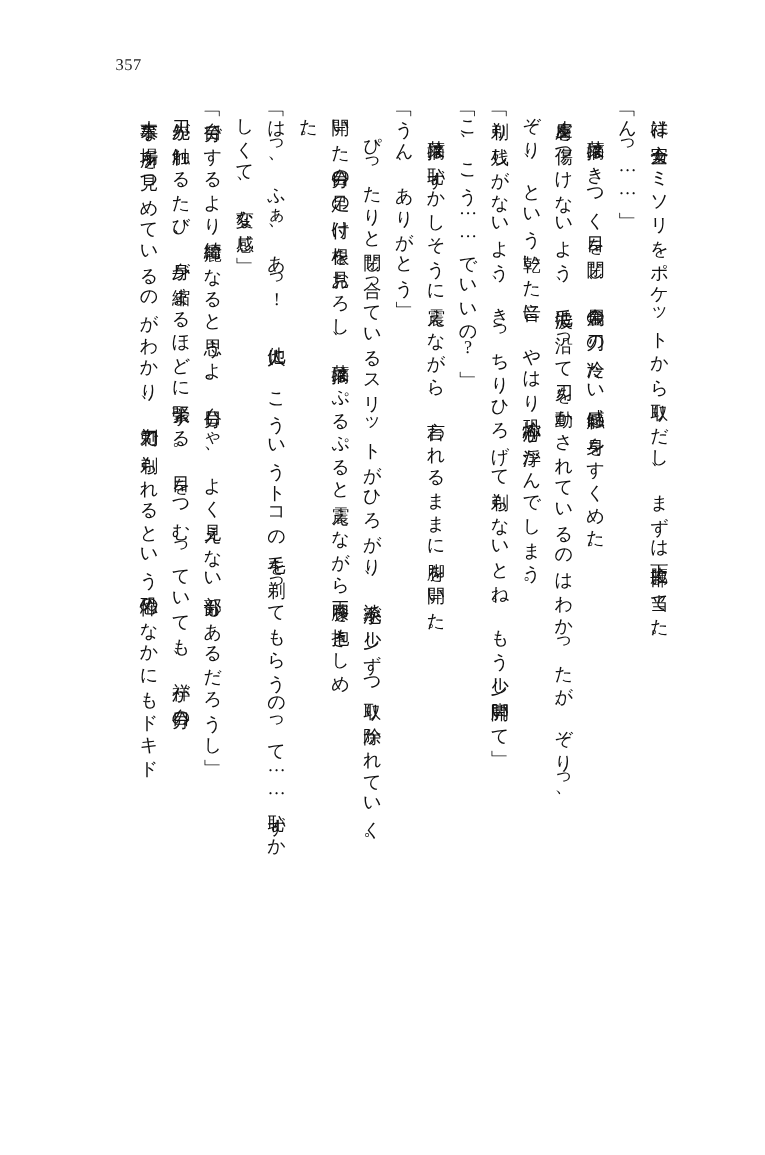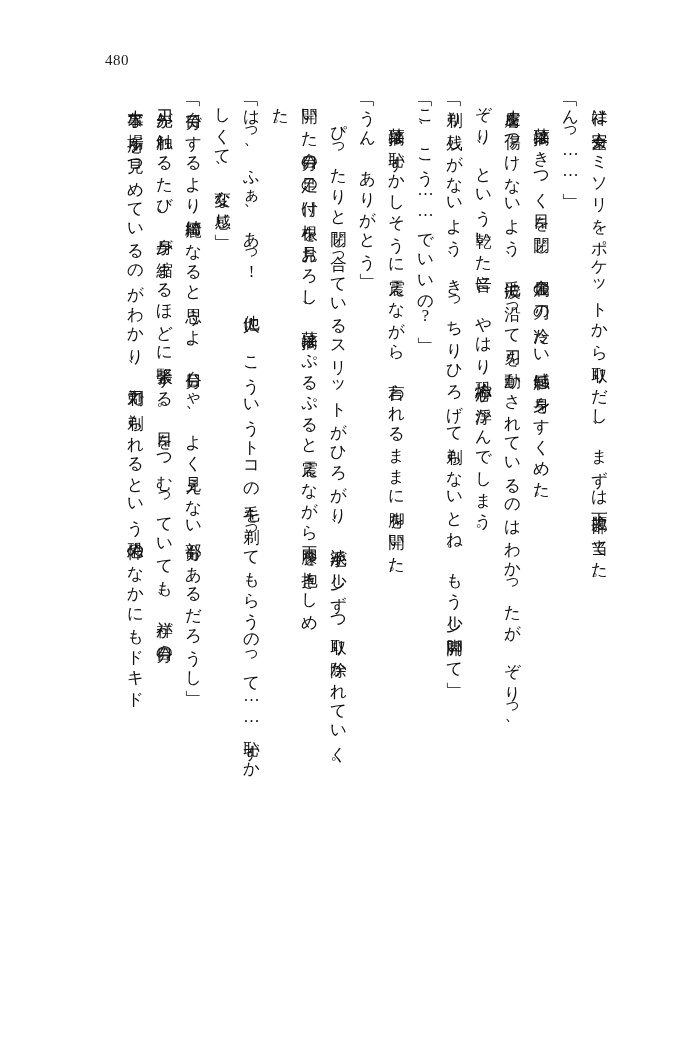--- a/index.html
+++ b/index.html
@@ -53,21 +53,21 @@
   .vline.indent {
     padding-top: 18px;
     height: 842px;
   }
 </style>
 </head>
 <body>
 
 <div class="page">
 
-  <div class="page-number">480</div>
+  <div class="page-number">357</div>
 
   <div class="text-block">
       <div class="vline">祥は安全カミソリをポケットから取りだし、まずは下腹部に当てた。</div>
       <div class="vline">「んっ……」</div>
       <div class="vline indent">菜摘はきつく目を閉じ、金属の刃の冷たい感触に身をすくめた。</div>
       <div class="vline">皮膚を傷つけないよう、毛波に沿って刃を動かされているのはわかったが、ぞりっ、</div>
       <div class="vline">ぞり、という乾いた音に、やはり恐怖心が浮かんでしまう。</div>
       <div class="vline">「剃り残しがないよう、きっちりひろげて剃らないとね。もう少し脚開いて」</div>
       <div class="vline">「こ、こう……でいいの?」</div>
       <div class="vline indent">菜摘は恥ずかしそうに震えながら、言われるままに脚を開いた。</div>

